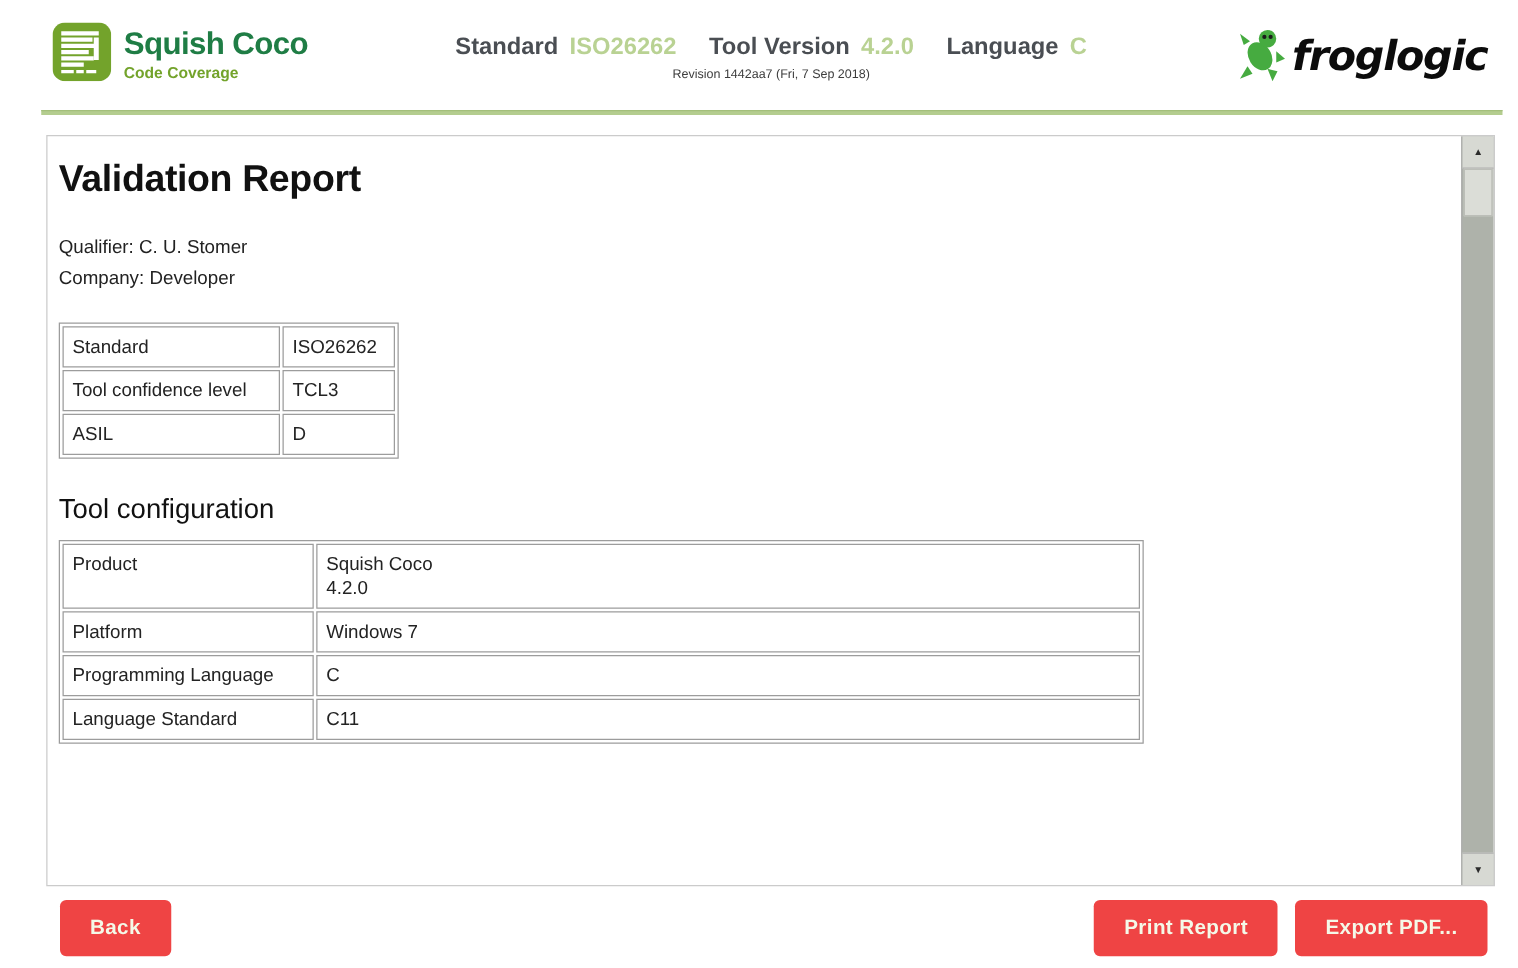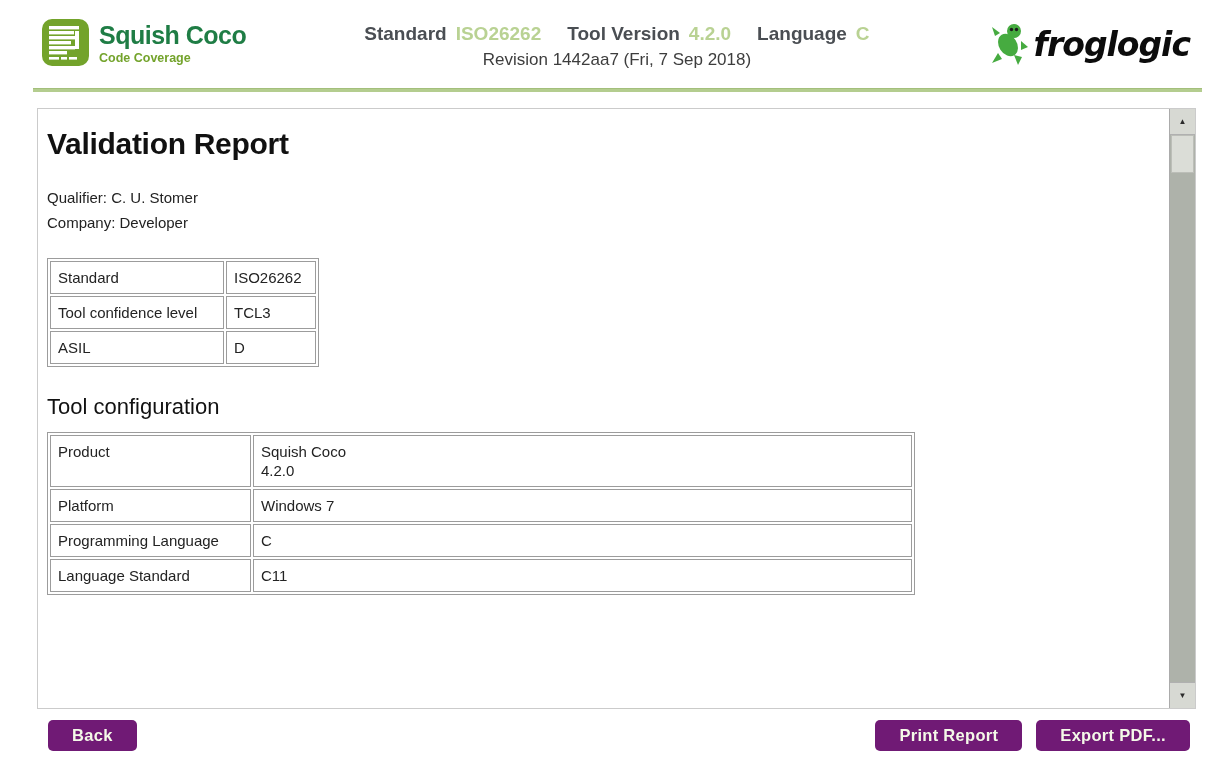--- a/index.html
+++ b/index.html
@@ -24,21 +24,21 @@
   .squish-logo { display: flex; align-items: center; gap: 10px; }
   .squish-text { display: flex; flex-direction: column; line-height: 1; }
   .squish-title { color: #1f7d45; font-size: 25px; font-weight: bold; letter-spacing: -0.5px; }
   .squish-subtitle { color: #73a32b; font-size: 12.5px; font-weight: bold; margin-top: 4px; }
 
   .hdr-meta { text-align: center; margin-top: 4px; }
   .hdr-meta-line { font-size: 19px; white-space: nowrap; }
   .hdr-pair { margin: 1px 13px; }
   .hdr-lbl { color: #4a4e53; font-weight: bold; }
   .hdr-val { color: #b9d293; font-weight: bold; margin-left: 9px; }
-  .hdr-revision { font-size: 17px; color: #3d3d3d; margin-top: 5px; }
+  .hdr-revision { font-size: 10px; color: #3d3d3d; margin-top: 5px; }
 
   .froglogic { display: flex; align-items: center; gap: 6px; }
   .froglogic-word {
     font-family: "DejaVu Sans", sans-serif;
     font-size: 33px;
     font-weight: bold;
     font-style: italic;
     color: #0c0c0c;
     letter-spacing: -1px;
   }
@@ -141,28 +141,28 @@
 
   
   .footer-bar {
     display: flex;
     align-items: center;
     justify-content: space-between;
     padding: 11px 24px 0 48px;
   }
   .footer-right { display: flex; gap: 14px; }
   .btn {
-    background: #701a75;
+    background: #ef4444;
     color: #f4f9e8;
     border: none;
     border-radius: 5px;
     font-family: "Liberation Sans", sans-serif;
     font-size: 16.5px;
     font-weight: bold;
-    padding: 6px 24px;
+    padding: 13px 24px;
     cursor: pointer;
     letter-spacing: 0.3px;
   }
 </style>
 </head>
 <body>
 
 <div class="app-header">
 
   <div class="squish-logo">

